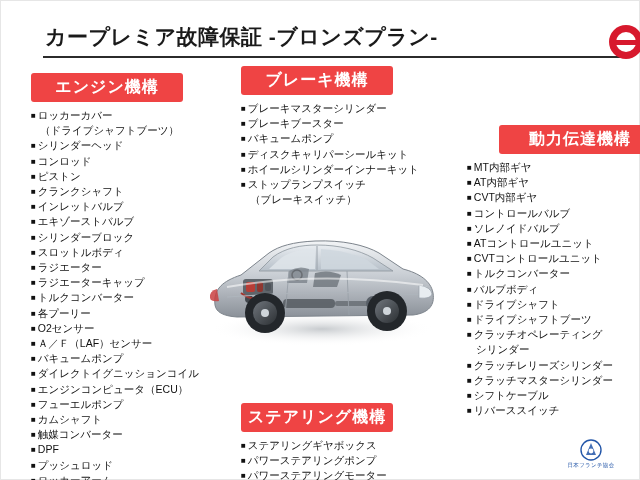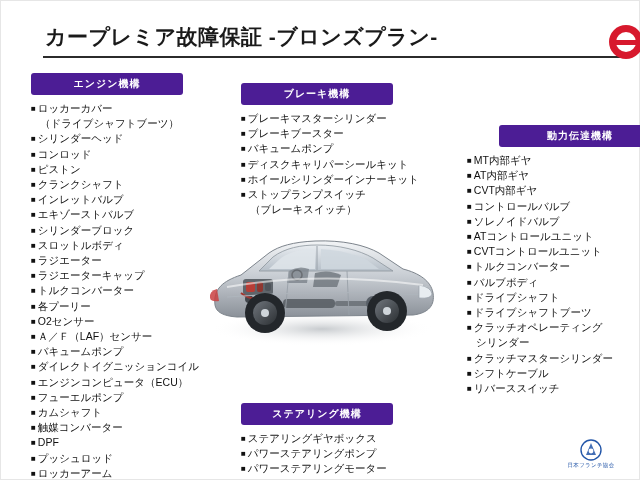--- a/index.html
+++ b/index.html
@@ -70,23 +70,23 @@
     background: #ffffff;
   }
   #brand-mark .bar {
     position: absolute;
     left: 7px; top: 15px;
     width: 20px; height: 5px;
     background: #d7192d;
   }
   
   .section-header {
-    background: #4c1d95;
+    background: #ef4444;
     color: #ffffff;
-    font-size: 10px;
+    font-size: 16px;
     font-weight: bold;
     text-align: center;
     padding: 4px 6px;
     border-radius: 3px;
     letter-spacing: 1px;
     white-space: nowrap;
   }
   .panel {
     position: absolute;
   }
@@ -104,21 +104,21 @@
   .panel li.sub {
     padding-left: 9px;
   }
   .bullet {
     font-size: 8px;
     vertical-align: 1px;
     margin-right: 2px;
   }
   
   #panel-engine { left: 30px; top: 72px; width: 152px; }
-  #panel-brake  { left: 240px; top: 82px; width: 150px; }
+  #panel-brake  { left: 240px; top: 65px; width: 150px; }
   #panel-drive  { left: 466px; top: 124px; width: 156px; }
   #panel-steer  { left: 240px; top: 370px; width: 150px; }
 
   #panel-engine .section-header { width: 140px; }
   #panel-brake .section-header { width: 140px; }
   #panel-drive .section-header { width: 150px; margin-left: 32px; }
   #panel-steer .section-header { width: 140px; margin-top: 32px; }
 
   
   #car-figure {
@@ -294,20 +294,21 @@
       <li><span class="bullet">■</span><span>コントロールバルブ</span></li>
       <li><span class="bullet">■</span><span>ソレノイドバルブ</span></li>
       <li><span class="bullet">■</span><span>ATコントロールユニット</span></li>
       <li><span class="bullet">■</span><span>CVTコントロールユニット</span></li>
       <li><span class="bullet">■</span><span>トルクコンバーター</span></li>
       <li><span class="bullet">■</span><span>バルブボディ</span></li>
       <li><span class="bullet">■</span><span>ドライブシャフト</span></li>
       <li><span class="bullet">■</span><span>ドライブシャフトブーツ</span></li>
       <li><span class="bullet">■</span><span>クラッチオペレーティング</span></li>
       <li class="sub"><span>シリンダー</span></li>
+      <li><span class="bullet">■</span><span>クラッチレリーズシリンダー</span></li>
       <li><span class="bullet">■</span><span>クラッチマスターシリンダー</span></li>
       <li><span class="bullet">■</span><span>シフトケーブル</span></li>
       <li><span class="bullet">■</span><span>リバーススイッチ</span></li>
     </ul>
   </div>
 
   <div class="panel" id="panel-steer">
     <div class="section-header">ステアリング機構</div>
     <ul>
       <li><span class="bullet">■</span><span>ステアリングギヤボックス</span></li>

